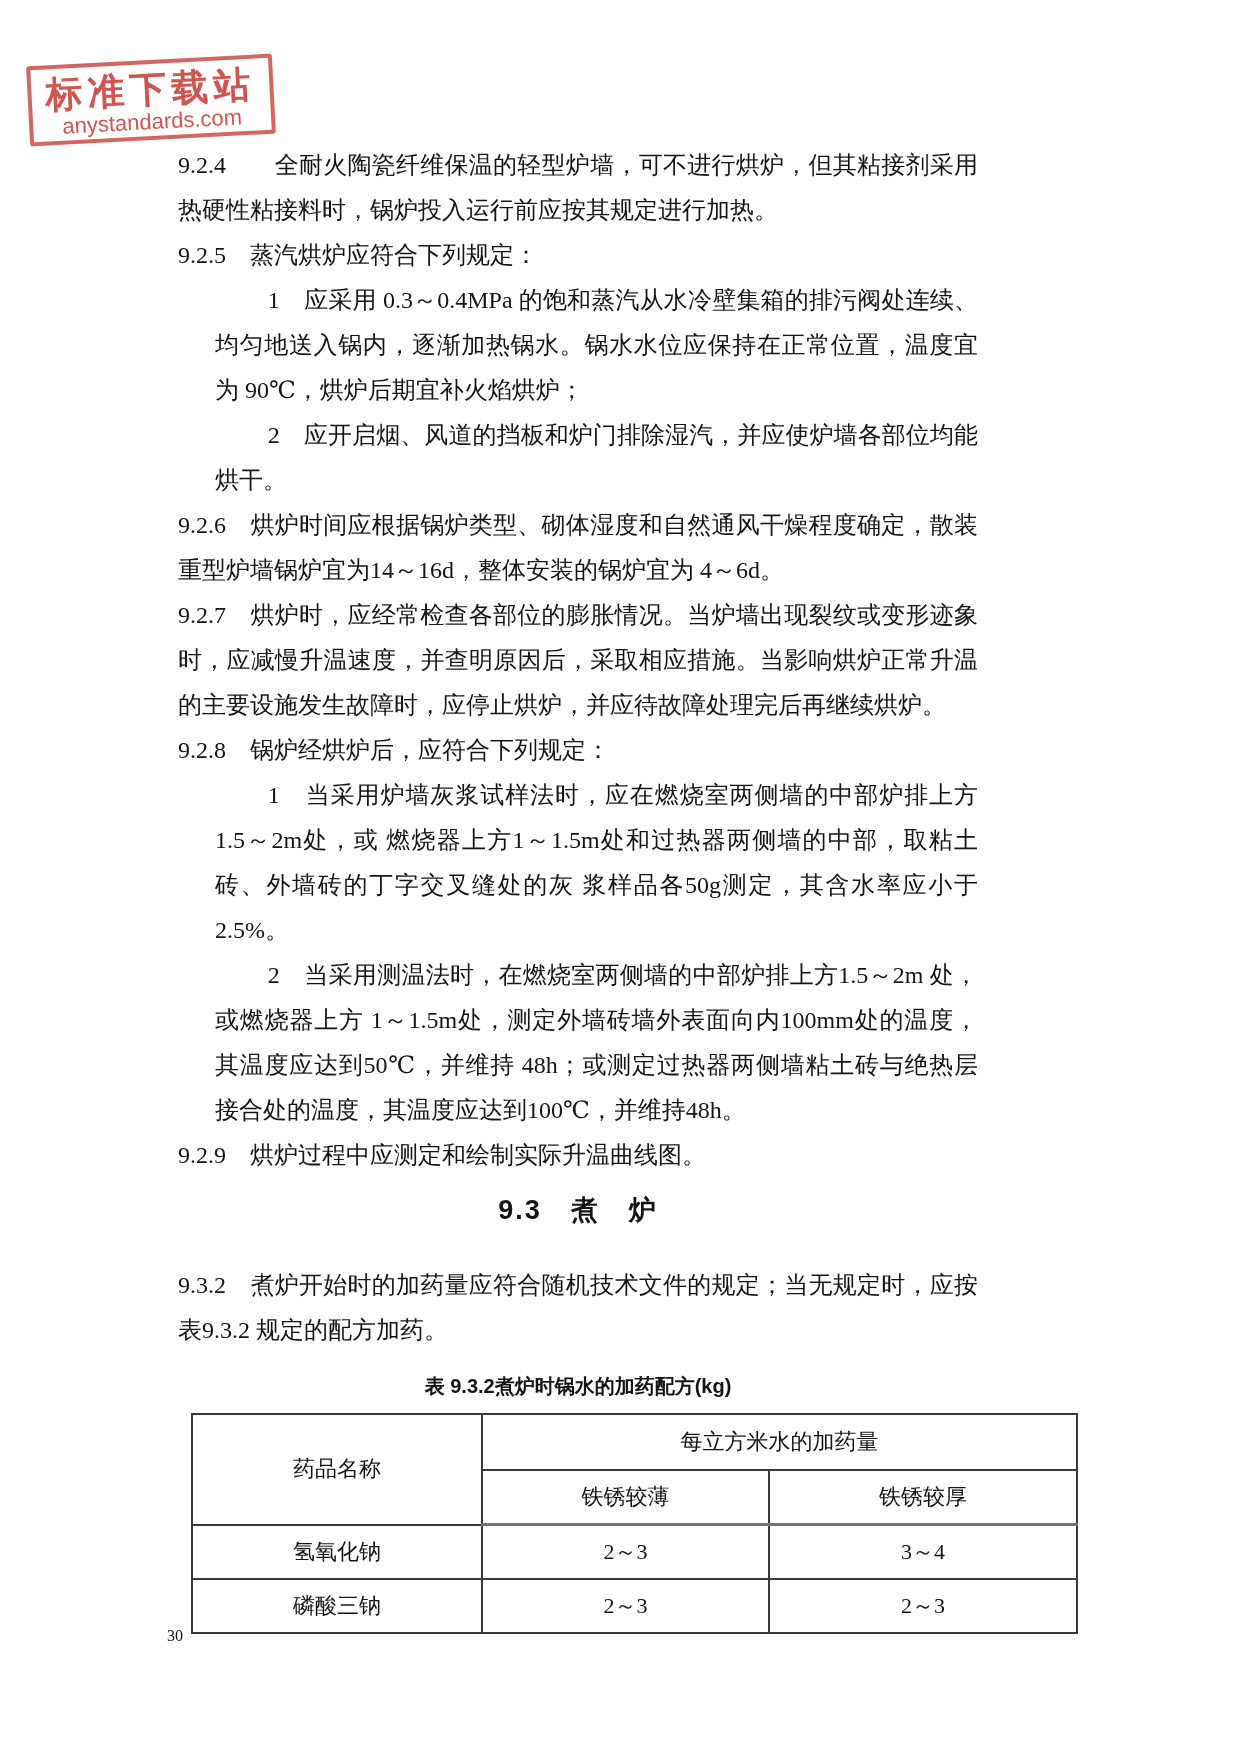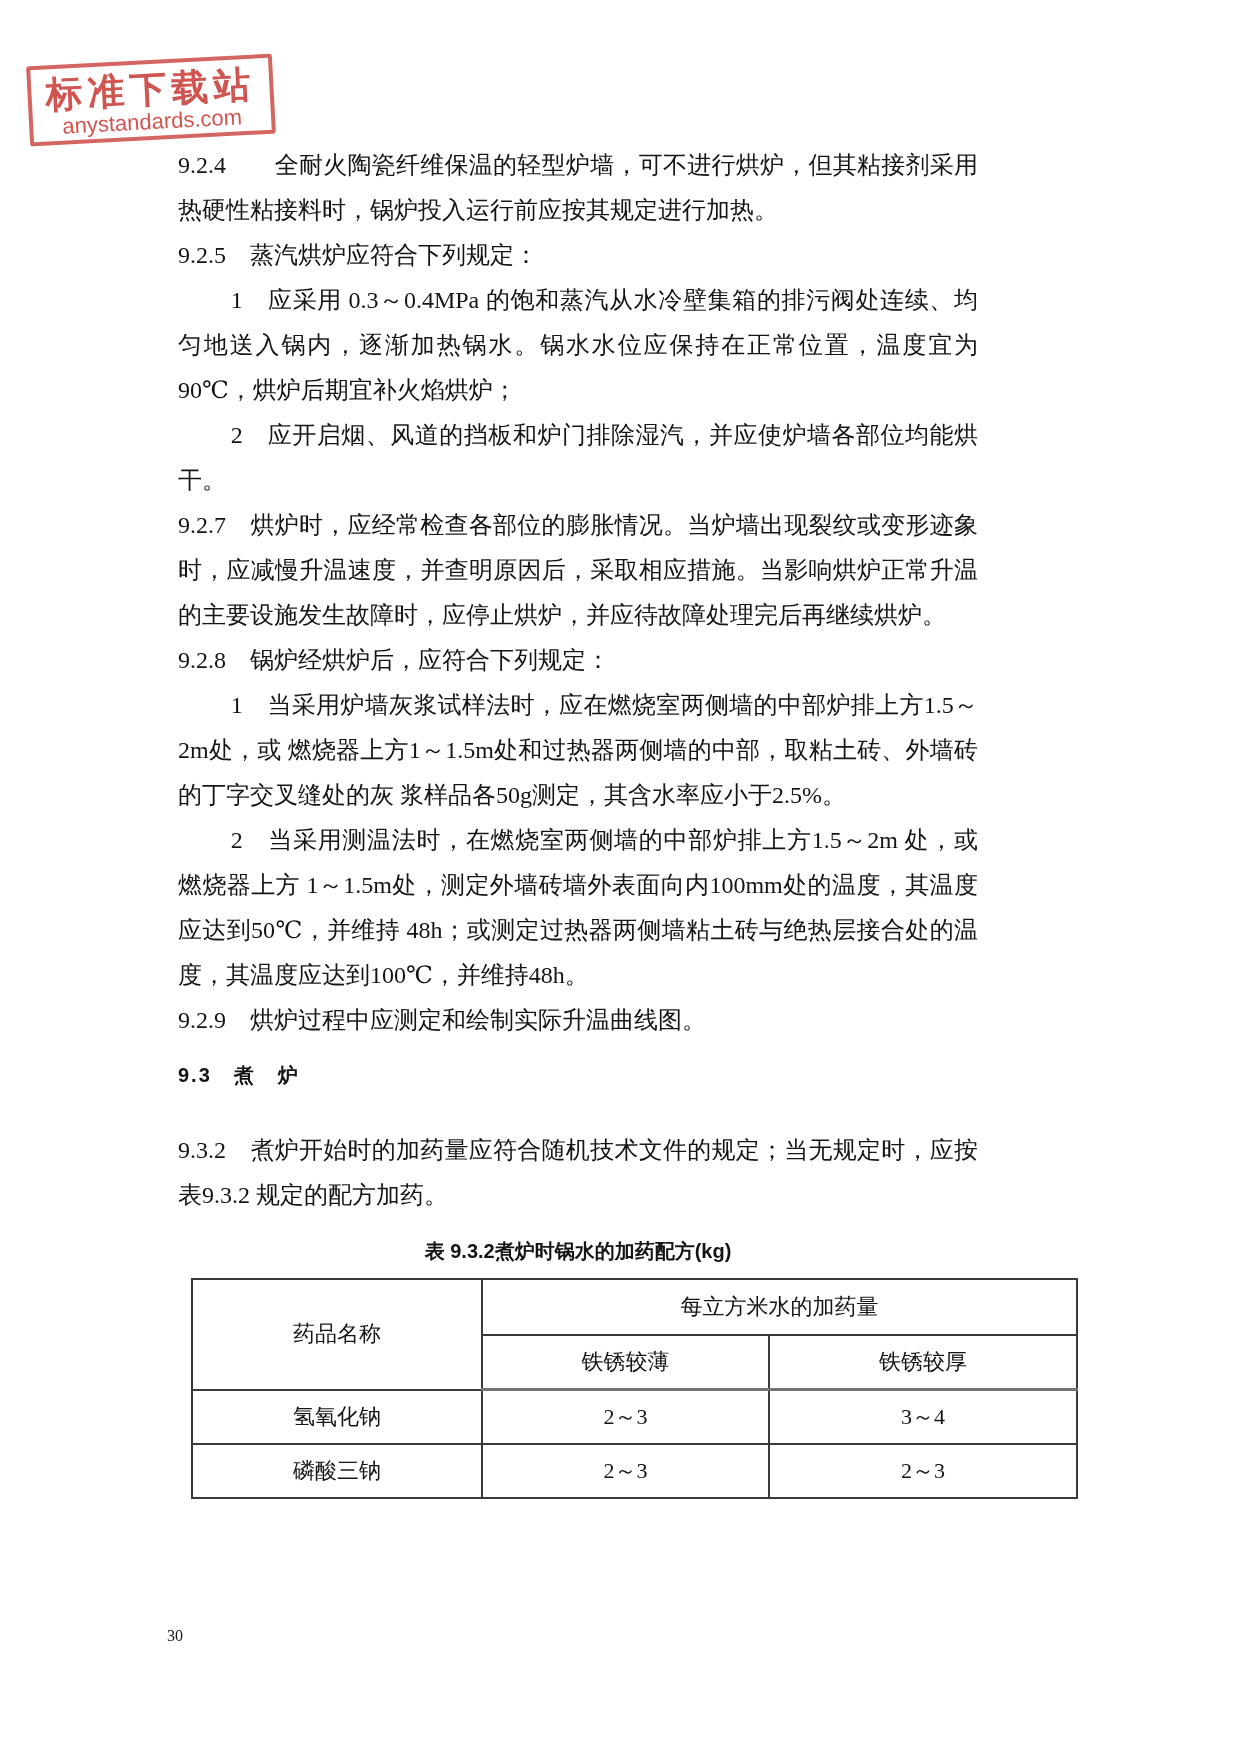--- a/index.html
+++ b/index.html
@@ -25,24 +25,24 @@
   .stamp-title { font-size:37px; font-weight:bold; letter-spacing:5px; line-height:44px; white-space:nowrap; }
   .stamp-url   { font-size:22px; line-height:24px; margin-top:-2px; font-family:"Liberation Sans",sans-serif; }
 
   
   .content {
     position:absolute; left:178px; top:143px; width:800px;
     font-size:24px; line-height:45px;
     text-align:justify;
   }
   p.para { margin:0; padding:0; }
-  p.sub  { text-indent:2.2em; }
+  p.sub  { text-indent:2.2em;margin-left:37px; }
 
   .heading {
-    font-weight:bold; font-size:20px;
+    text-align:center; font-weight:bold; font-size:27px;
     letter-spacing:2px;
     margin:10px 0 30px 0;
     font-family:"Liberation Sans","DejaVu Sans",sans-serif;
   }
   .tbl-title {
     text-align:center; font-weight:bold; font-size:20px; line-height:30px;
     margin:18px 0 12px 0;
     font-family:"Liberation Sans","DejaVu Sans",sans-serif;
   }
 
@@ -72,20 +72,21 @@
 <div class="stamp">
   <div class="stamp-title">标准下载站</div>
   <div class="stamp-url">anystandards.com</div>
 </div>
 
 <div class="content">
   <p class="para">9.2.4　　全耐火陶瓷纤维保温的轻型炉墙，可不进行烘炉，但其粘接剂采用热硬性粘接料时，锅炉投入运行前应按其规定进行加热。</p>
   <p class="para">9.2.5　蒸汽烘炉应符合下列规定：</p>
   <p class="para sub">1　应采用 0.3～0.4MPa 的饱和蒸汽从水冷壁集箱的排污阀处连续、均匀地送入锅内，逐渐加热锅水。锅水水位应保持在正常位置，温度宜为 90℃，烘炉后期宜补火焰烘炉；</p>
   <p class="para sub">2　应开启烟、风道的挡板和炉门排除湿汽，并应使炉墙各部位均能烘干。</p>
+  <p class="para">9.2.6　烘炉时间应根据锅炉类型、砌体湿度和自然通风干燥程度确定，散装重型炉墙锅炉宜为14～16d，整体安装的锅炉宜为 4～6d。</p>
   <p class="para">9.2.7　烘炉时，应经常检查各部位的膨胀情况。当炉墙出现裂纹或变形迹象时，应减慢升温速度，并查明原因后，采取相应措施。当影响烘炉正常升温的主要设施发生故障时，应停止烘炉，并应待故障处理完后再继续烘炉。</p>
   <p class="para">9.2.8　锅炉经烘炉后，应符合下列规定：</p>
   <p class="para sub">1　当采用炉墙灰浆试样法时，应在燃烧室两侧墙的中部炉排上方1.5～2m处，或 燃烧器上方1～1.5m处和过热器两侧墙的中部，取粘土砖、外墙砖的丁字交叉缝处的灰 浆样品各50g测定，其含水率应小于2.5%。</p>
   <p class="para sub">2　当采用测温法时，在燃烧室两侧墙的中部炉排上方1.5～2m 处，或燃烧器上方 1～1.5m处，测定外墙砖墙外表面向内100mm处的温度，其温度应达到50℃，并维持 48h；或测定过热器两侧墙粘土砖与绝热层接合处的温度，其温度应达到100℃，并维持48h。</p>
   <p class="para">9.2.9　烘炉过程中应测定和绘制实际升温曲线图。</p>
 
   <div class="heading">9.3　煮　炉</div>
 
   <p class="para">9.3.2　煮炉开始时的加药量应符合随机技术文件的规定；当无规定时，应按表9.3.2 规定的配方加药。</p>
 

